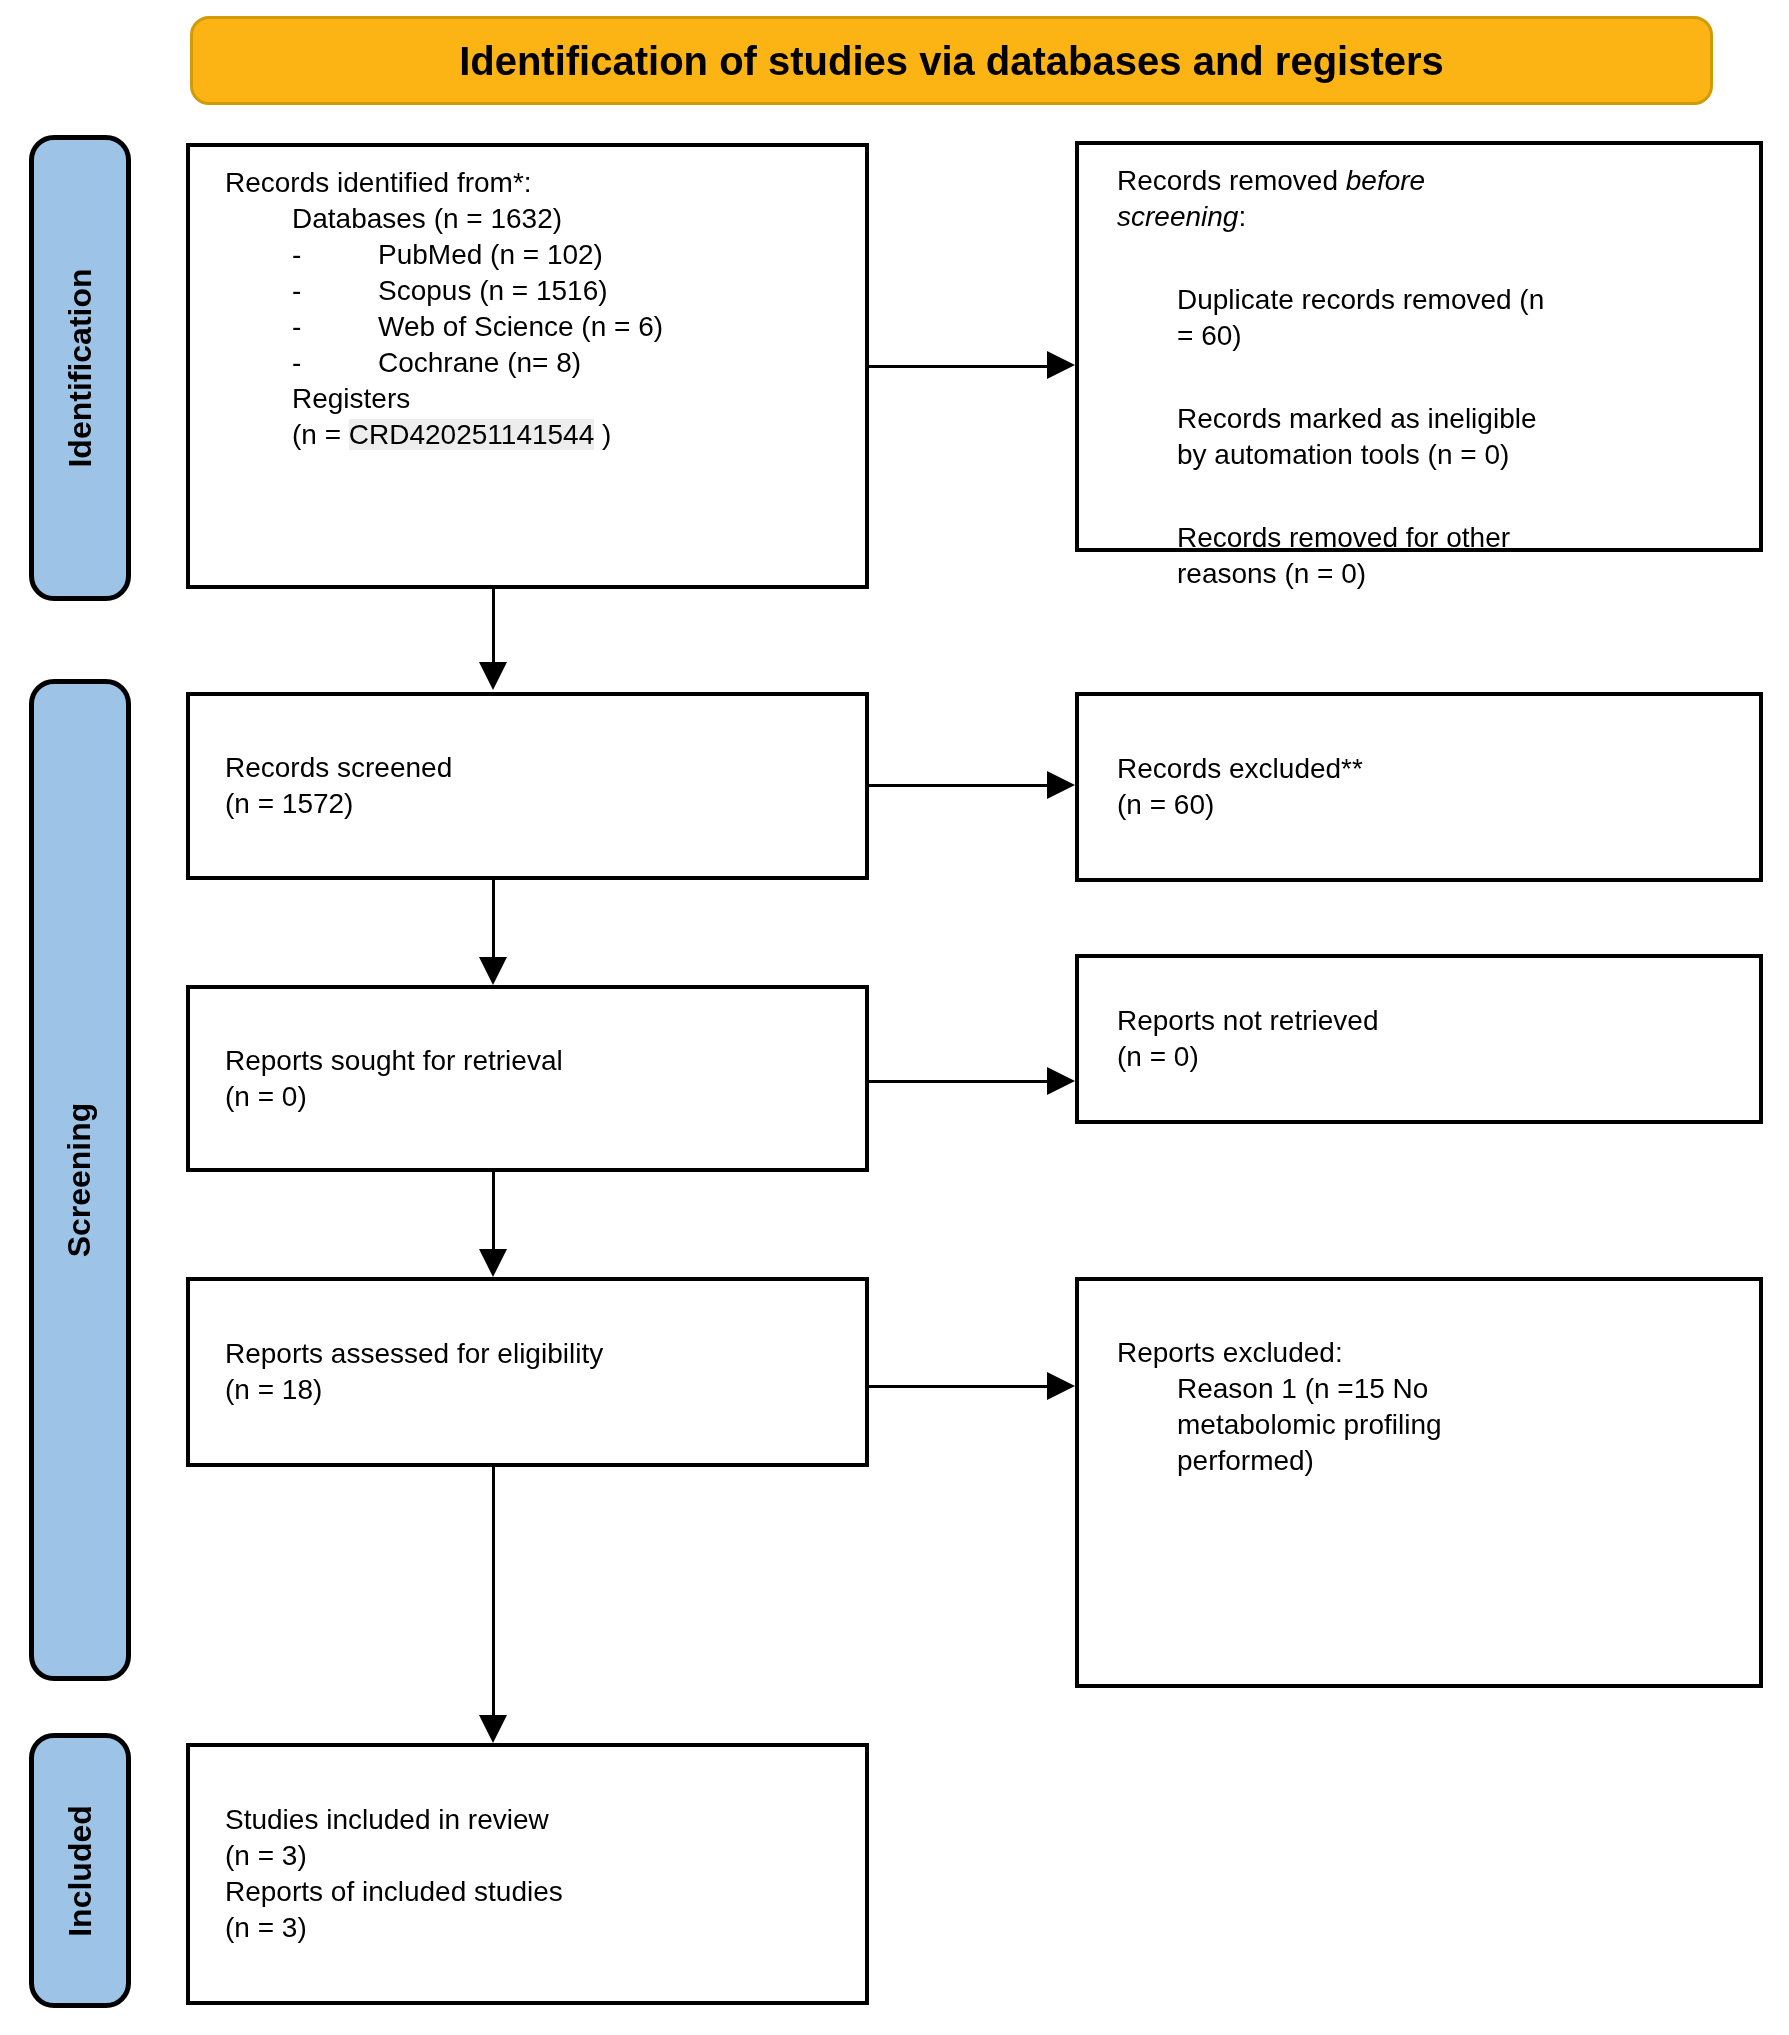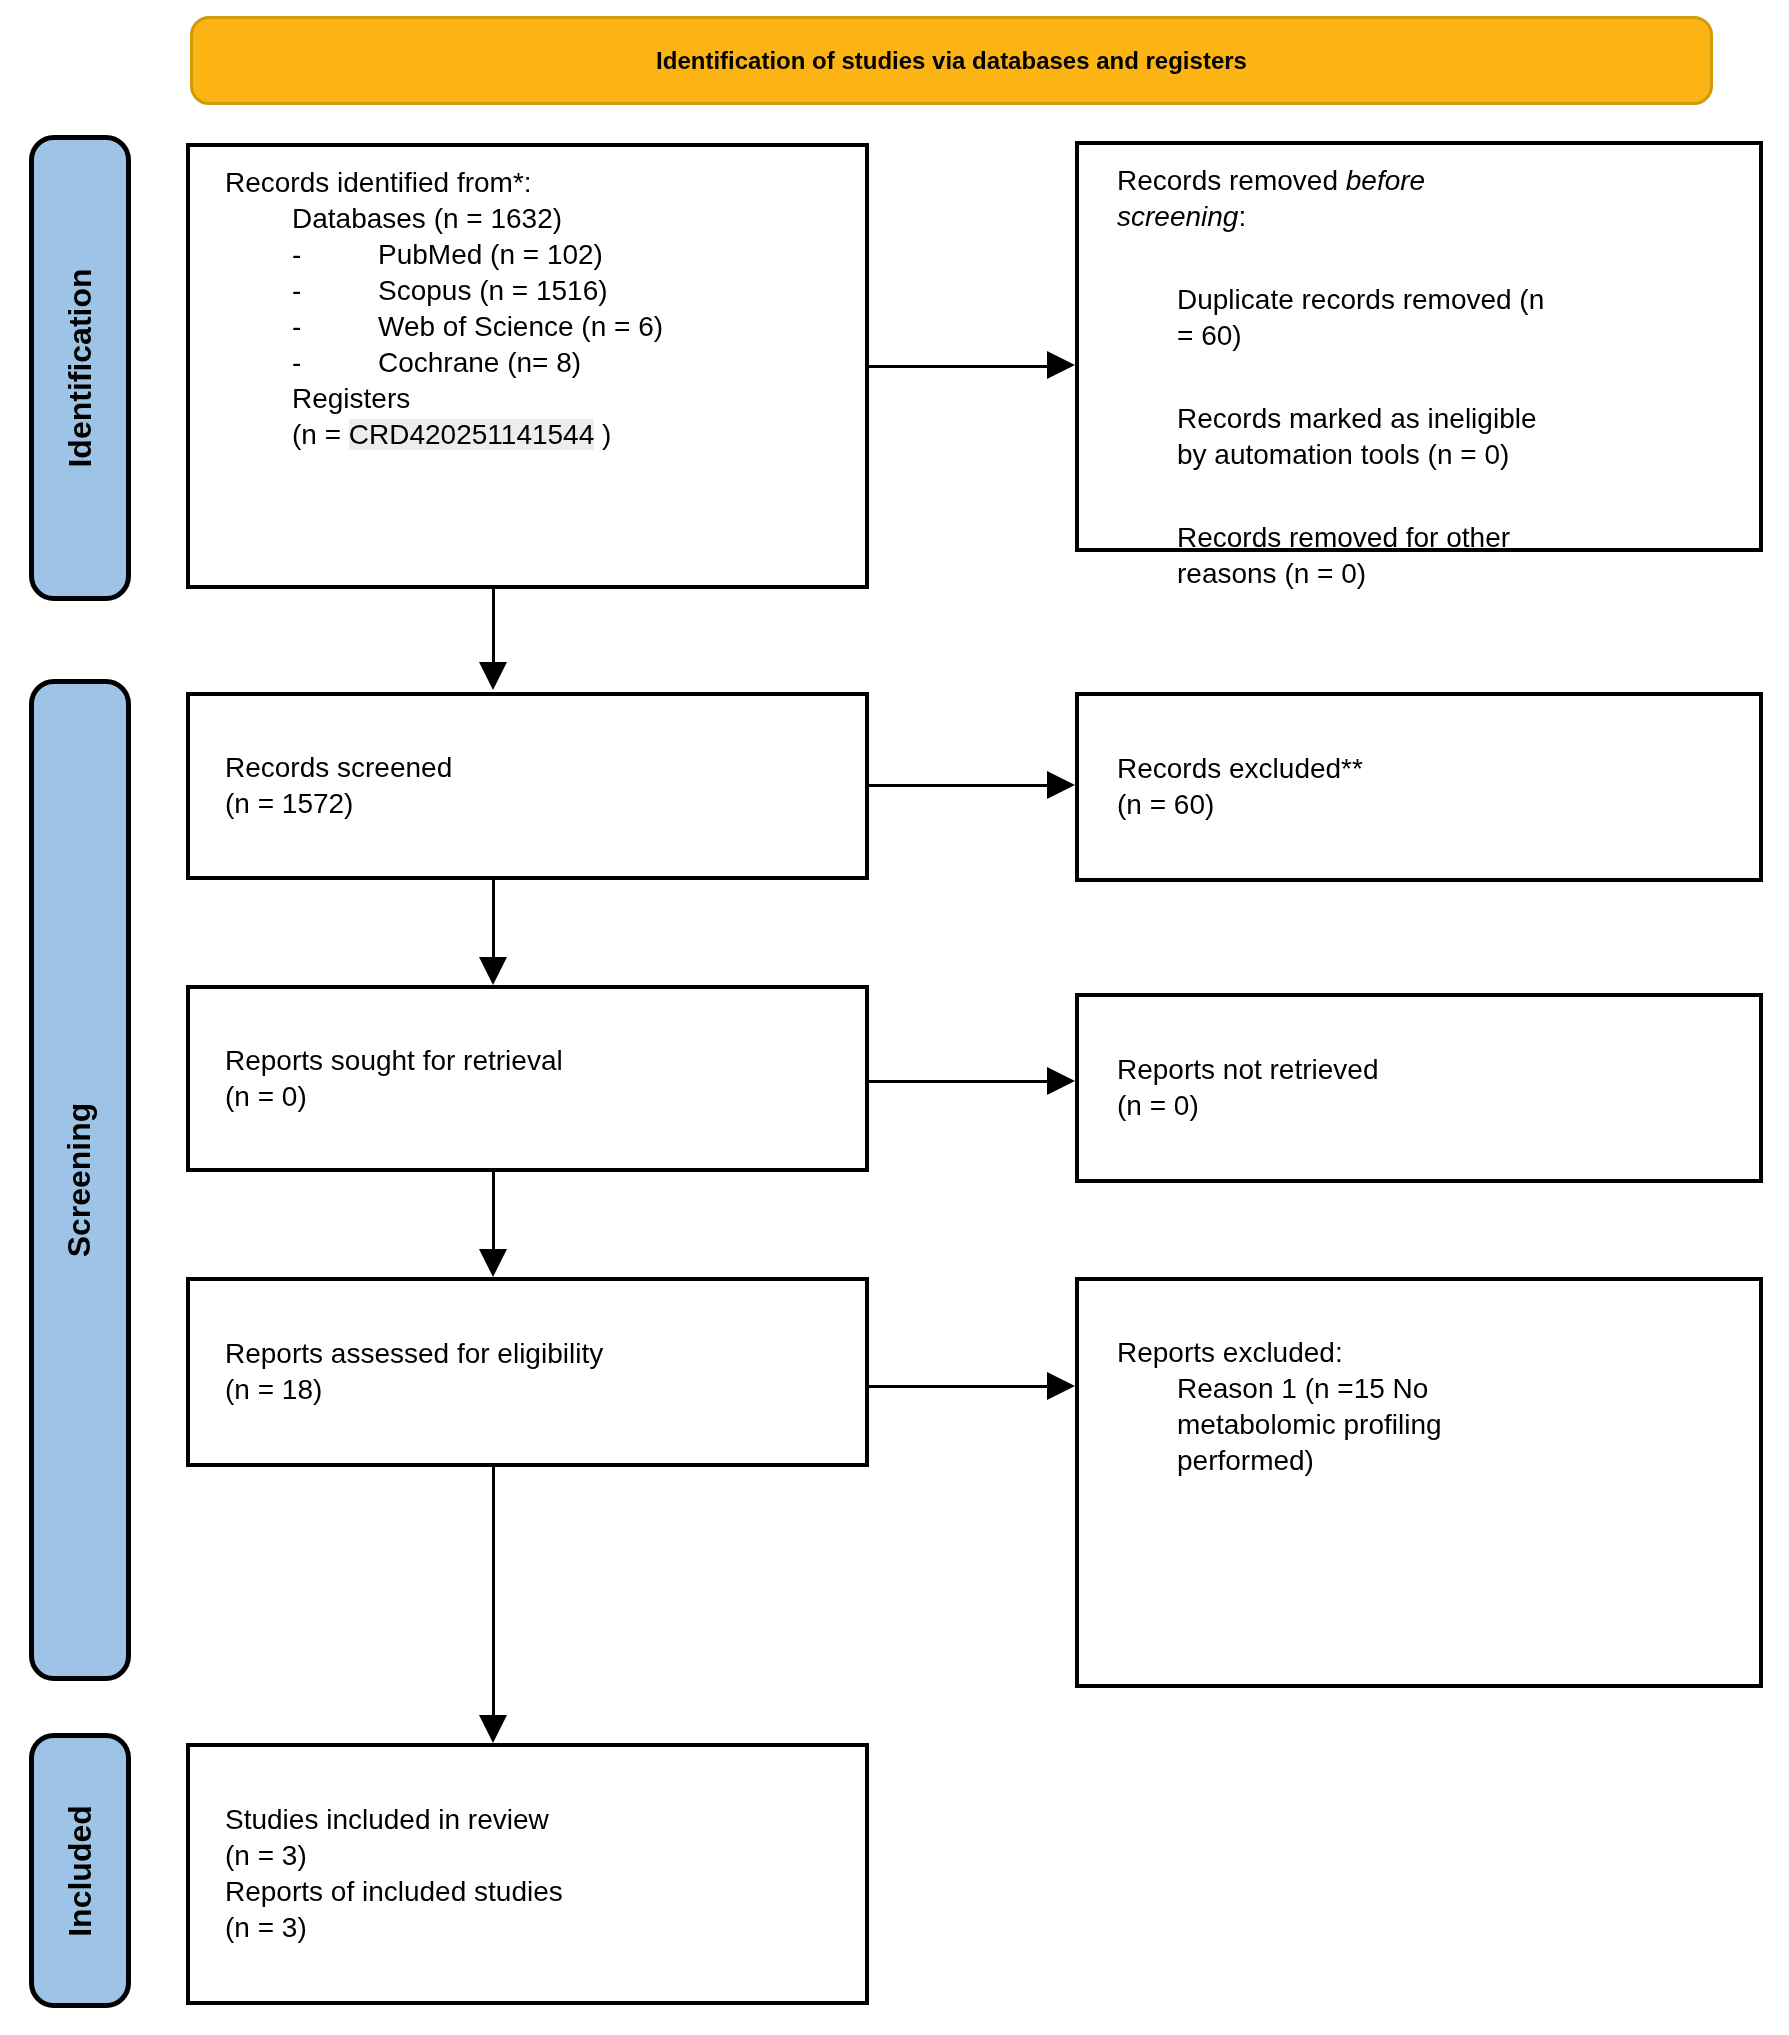--- a/index.html
+++ b/index.html
@@ -13,21 +13,21 @@
     position:relative; width:1790px; height:2035px; background:#ffffff;
     font-family:"Liberation Sans","DejaVu Sans",sans-serif;
     font-size:28px; line-height:36px; color:var(--text);
   }
   
   .banner{
     position:absolute; left:190px; top:16px; width:1523px; height:89px;
     box-sizing:border-box; background:var(--banner_fill);
     border:3.8px solid var(--banner_border); border-radius:19px;
     display:flex; align-items:center; justify-content:center;
-    font-weight:700; font-size:24px;
+    font-weight:700; font-size:40px;
   }
   
   .stage{
     position:absolute; left:28.6px; width:102px; box-sizing:border-box;
     background:var(--stage_fill); border:5px solid var(--stage_border);
     border-radius:25px; display:flex; align-items:center; justify-content:center;
   }
   .stage span{
     transform:rotate(-90deg); white-space:nowrap;
     font-weight:700; font-size:32px;
@@ -40,21 +40,21 @@
     position:absolute; box-sizing:border-box; background:var(--box_bg);
     border:4.4px solid var(--box_border);
   }
   .lcol{left:186px; width:683px;}
   .rcol{left:1075px; width:688px;}
   .box-records-identified{top:143px; height:446px; padding:18px 19px 4px 35px;}
   .box-records-removed{top:141px; height:411px; padding:18px 19px 0 38px;}
   .box-records-screened{top:692px; height:188px;}
   .box-records-excluded{top:692px; height:190px;}
   .box-reports-sought{top:985px; height:187px;}
-  .box-reports-not-retrieved{top:993px; height:190px;}
+  .box-reports-not-retrieved{top:954px; height:170px;}
   .box-reports-assessed{top:1277px; height:190px;}
   .box-reports-excluded{top:1277px; height:411px; padding:54px 19px 0 38px;}
   .box-studies-included{top:1743px; height:262px;}
   .vcenter{display:flex; flex-direction:column; justify-content:center; padding-left:35px; padding-right:19px;}
   .rcol.vcenter{padding-left:38px;}
   .indent1{margin-left:67px;}
   .bullet-row{display:flex; margin-left:67px;}
   .bullet-dash{width:86px; flex:0 0 86px;}
   .r1-heading{width:406px;}
   .r1-item{margin-left:60px; width:381px;margin-top:47px;}

